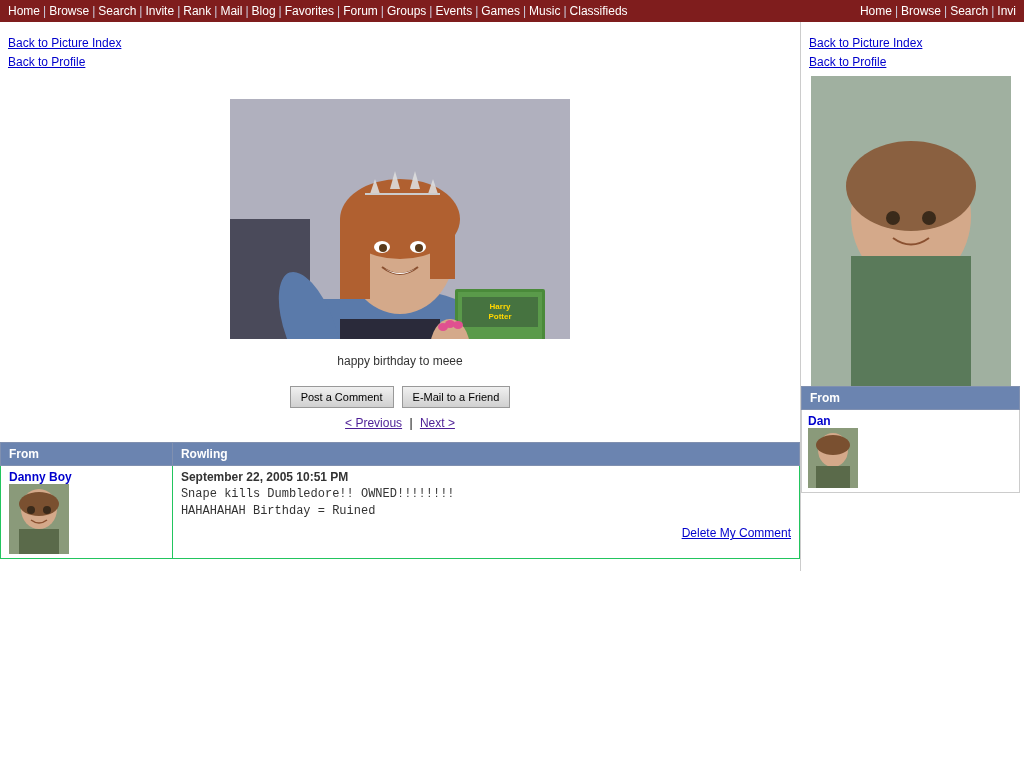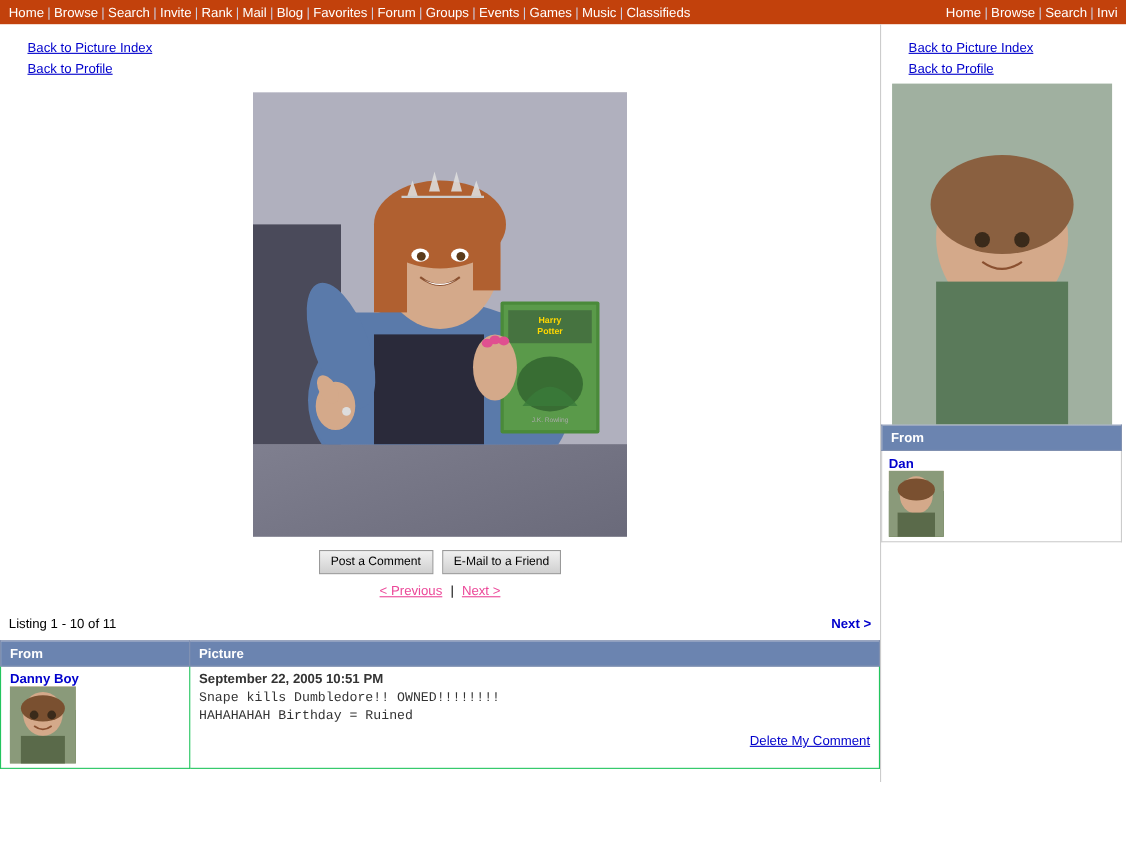--- a/index.html
+++ b/index.html
@@ -1,20 +1,20 @@
 <!DOCTYPE html>
 <html><head>
   <meta charset="utf-8">
   <style>
     * { margin: 0; padding: 0; box-sizing: border-box; }
     body { font-family: Arial, sans-serif; font-size: 12px; background: #fff; }
 
     
     .top-nav {
-      background: #c2410c;
+      background: #7f1d1d;
       display: flex;
       align-items: flex-end;
       padding: 4px 8px;
       color: #fff;
       font-size: 12px;
       width: 100%;
     }
     .top-nav a, .top-nav-right a {
       color: #fff;
       text-decoration: none;
@@ -38,40 +38,39 @@
       width: 220px;
       border-left: 1px solid #ccc;
       padding: 8px 0;
       overflow: hidden;
     }
 
     
     .back-links {
       padding: 4px 8px 8px 8px;
       line-height: 1.6;
-      margin-left: 17px;
     }
     .back-links a {
       color: #00c;
       text-decoration: underline;
       font-size: 12px;
       display: block;
     }
 
     
     .picture-area {
       text-align: center;
       padding: 4px;
     }
     
     .photo-sim {
       width: 340px;
-      height: 404px;
+      height: 240px;
       background: linear-gradient(160deg, #b0b0c0 0%, #8a8a9a 40%, #6a6a7a 100%);
-      margin: 0 auto;
+      margin: 15px auto;
       position: relative;
       overflow: hidden;
     }
     .caption {
       font-size: 12px;
       margin: 6px 0;
       color: #333;
     }
 
     
@@ -89,21 +88,21 @@
       cursor: pointer;
       color: #000;
     }
 
     
     .nav-prevnext {
       text-align: center;
       font-size: 12px;
       margin: 4px 0 12px 0;
     }
-    .nav-prevnext a { color: #ec4899; text-decoration: underline; }
+    .nav-prevnext a { color: #4c1d95; text-decoration: underline; }
     .nav-prevnext .sep2 { margin: 0 4px; }
 
     
     .listing-info {
       font-size: 12px;
       padding: 4px 8px;
       display: flex;
       justify-content: space-between;
       align-items: center;
     }
@@ -303,43 +302,40 @@
 
           <text x="270" y="300" text-anchor="middle" font-size="6" fill="#aaa">J.K. Rowling</text>
 
           <ellipse cx="220" cy="250" rx="20" ry="30" fill="#d4a98a"></ellipse>
 
           <ellipse cx="213" cy="228" rx="5" ry="4" fill="#e05090"></ellipse>
           <ellipse cx="220" cy="225" rx="5" ry="4" fill="#e05090"></ellipse>
           <ellipse cx="228" cy="226" rx="5" ry="4" fill="#e05090"></ellipse>
         </svg>
       </div>
+      <div class="caption">happy birthday to meee</div>
     </div>
 
     <div class="button-row">
       <button class="btn-action">Post a Comment</button>
       <button class="btn-action">E-Mail to a Friend</button>
     </div>
 
     <div class="nav-prevnext">
       <a href="#">&lt; Previous</a>
       <span class="sep2">|</span>
       <a href="#">Next &gt;</a>
     </div>
 
-    <div class="listing-info">
-      <span>Listing 1 - 10 of 11</span>
-      <a href="#">Next &gt;</a>
-    </div>
 
     <table class="comments-table">
       <thead>
         <tr>
           <th>From</th>
-          <th>Picture</th>
+          <th>Rowling</th>
         </tr>
       </thead>
       <tbody>
         <tr>
           <td>
             <a href="#" class="commenter-name">Danny Boy</a>
             <div class="avatar-sim">
               <svg width="60" height="70" viewBox="0 0 60 70">
                 <rect width="60" height="70" fill="#8a9a7a"></rect>
                 <ellipse cx="30" cy="25" rx="18" ry="20" fill="#d4a98a"></ellipse>

